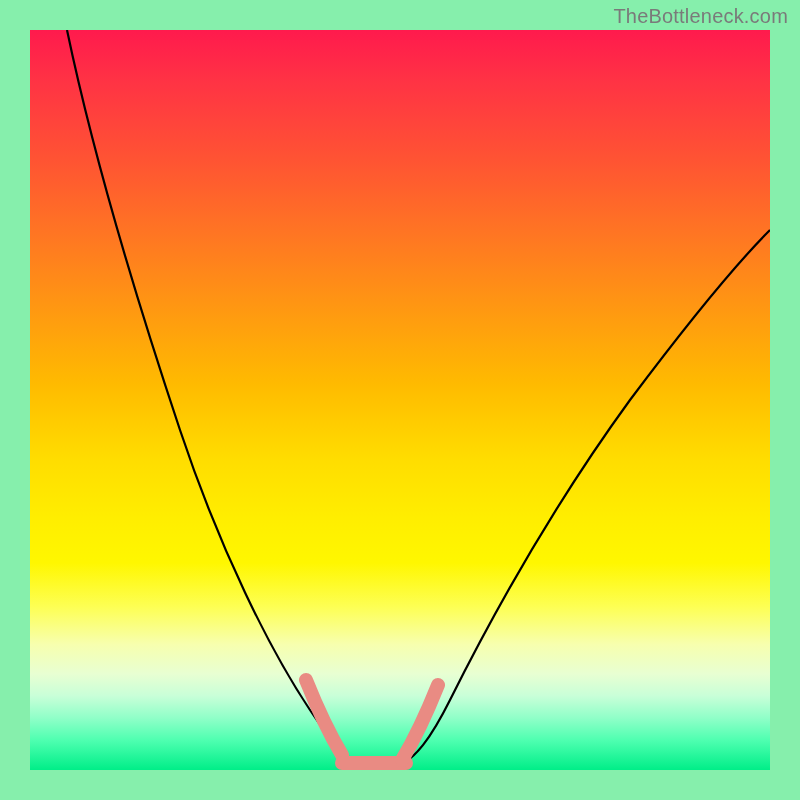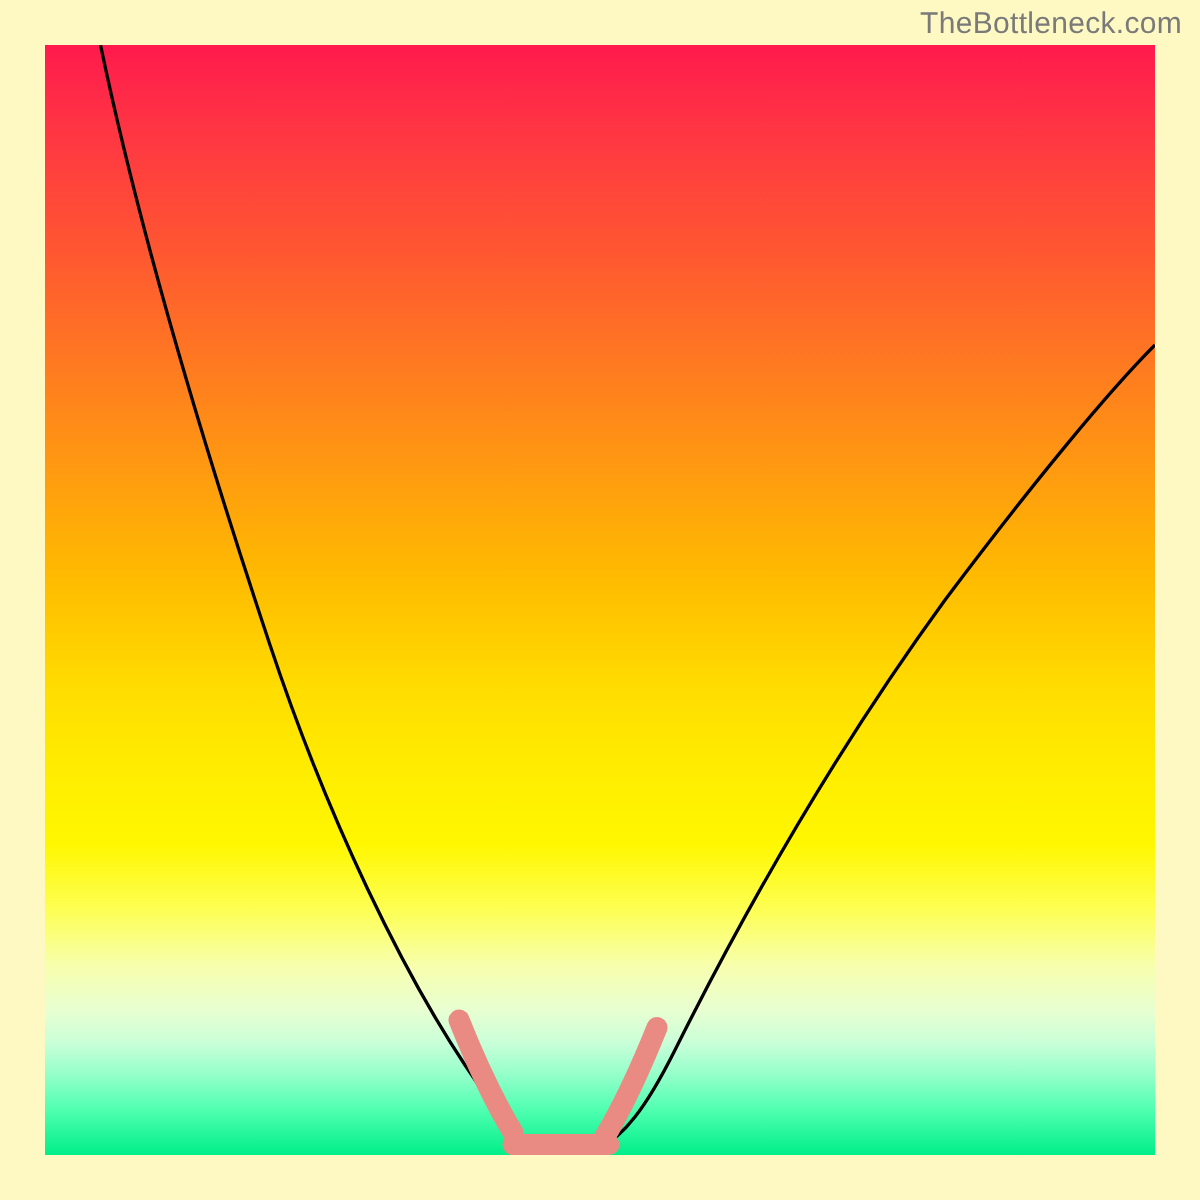--- a/index.html
+++ b/index.html
@@ -10,21 +10,21 @@
     background: #000;
     overflow: hidden;
     font-family: Arial, Helvetica, sans-serif;
   }
   .frame {
     position: absolute;
     top: 0;
     left: 0;
     width: 800px;
     height: 800px;
-    background: #fef9c3;
+    background: #86efac;
   }
   .plot {
     position: absolute;
     top: 30px;
     left: 30px;
     width: 740px;
     height: 740px;
     overflow: hidden;
   }
   .gradient {

